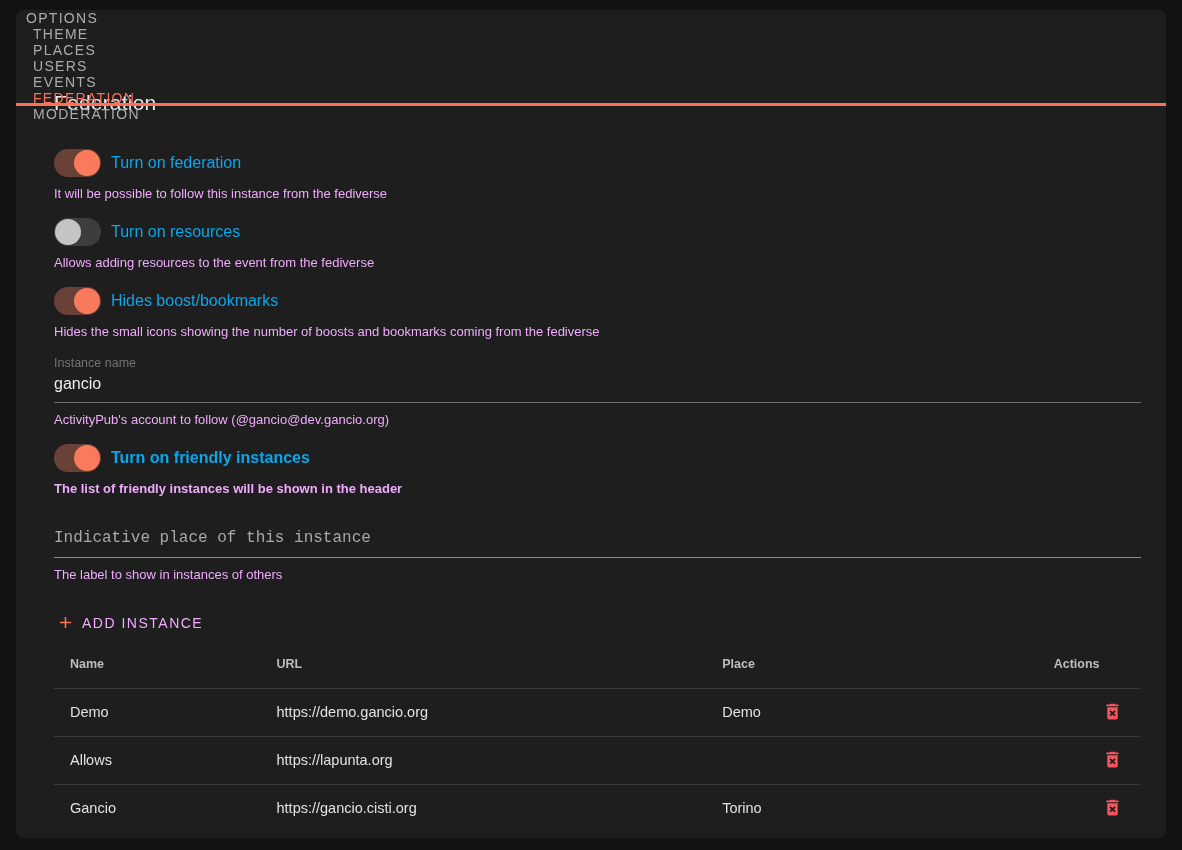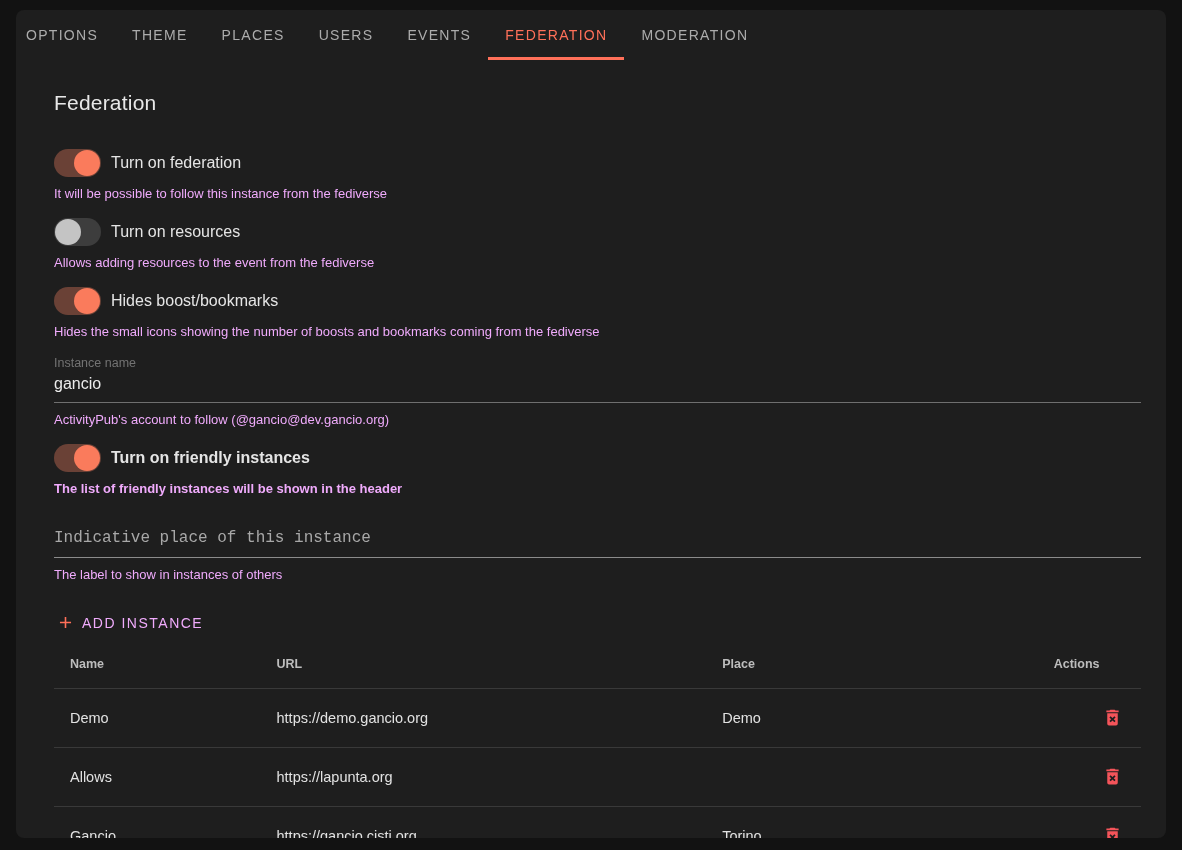--- a/index.html
+++ b/index.html
@@ -4,21 +4,21 @@
 <style>
   * { margin: 0; padding: 0; box-sizing: border-box; }
   html, body { width: 1182px; height: 850px; background: #121212; font-family: "Liberation Sans", sans-serif; overflow: hidden; }
 
   .card {
     position: absolute; left: 16px; top: 10px; width: 1150px; height: 828px;
     background: #1e1e1e; border-radius: 8px; overflow: hidden;
   }
 
   
-  .tabs { display: flex; height: 50px; align-items: stretch; }
+  .tabs { display: flex; height: 50px; align-items: stretch; flex-direction: column; }
   .tab {
     position: relative; display: flex; align-items: center; padding: 0 17px;
     font-size: 14px; letter-spacing: 1.3px; color: #acacac; cursor: pointer;
     text-transform: uppercase; font-weight: 400; white-space: nowrap;
   }
   .tab:first-child { padding-left: 10px; }
   .tab.active { color: #ff7059; }
   .tab.active::after {
     content: ""; position: absolute; left: 0; right: 0; bottom: 0; height: 3px;
     background: #ff7059;
@@ -34,21 +34,21 @@
   .switch {
     position: relative; width: 47px; height: 28px; border-radius: 14px;
     background: #3d3d3d; cursor: pointer; flex: 0 0 auto;
   }
   .switch .knob {
     position: absolute; top: 1px; left: 1px; width: 26px; height: 26px;
     border-radius: 50%; background: #c4c4c4;
   }
   .switch.on { background: #6a4136; }
   .switch.on .knob { left: 20px; background: #fa7b5c; }
-  .switch-label { margin-left: 10px; font-size: 16px; color: #e5e5e5; }
+  .switch-label { margin-left: 10px; font-size: 16px; color: #0ea5e9; }
   .hint { margin-top: 9px; font-size: 13px; color: #f0abfc; line-height: 16px; }
 
   
   .field { margin-top: 16px; }
   .field-label { font-size: 12.5px; color: #737373; }
   .field input {
     display: block; width: 100%; background: transparent; border: none; outline: none;
     border-bottom: 1px solid #6f6f6f; color: #ececec; font-size: 16px;
     font-family: "Liberation Sans", sans-serif; padding: 5px 0 9px;
   }
@@ -65,21 +65,21 @@
   }
   .add-btn svg { display: block; }
 
   
   table.instances { width: 100%; border-collapse: collapse; margin-top: 4px; table-layout: fixed; }
   table.instances th {
     text-align: left; font-size: 12.5px; font-weight: 700; color: #bdbdbd;
     height: 48px; padding: 0 16px; border-bottom: 1px solid #393939;
   }
   table.instances td {
-    font-size: 14.5px; color: #e2e2e2; height: 48px; padding: 16px 16px;
+    font-size: 14.5px; color: #e2e2e2; height: 48px; padding: 0 16px;
     border-bottom: 1px solid #393939;
   }
   table.instances tr:last-child td { border-bottom: none; }
   col.c-name { width: 19%; } col.c-url { width: 41%; } col.c-place { width: 30.5%; } col.c-actions { width: 9.5%; }
   td.actions-cell { text-align: right; padding-right: 24px; }
   .delete-btn { background: transparent; border: none; cursor: pointer; padding: 2px; line-height: 0; }
 </style>
 </head>
 <body>
 

